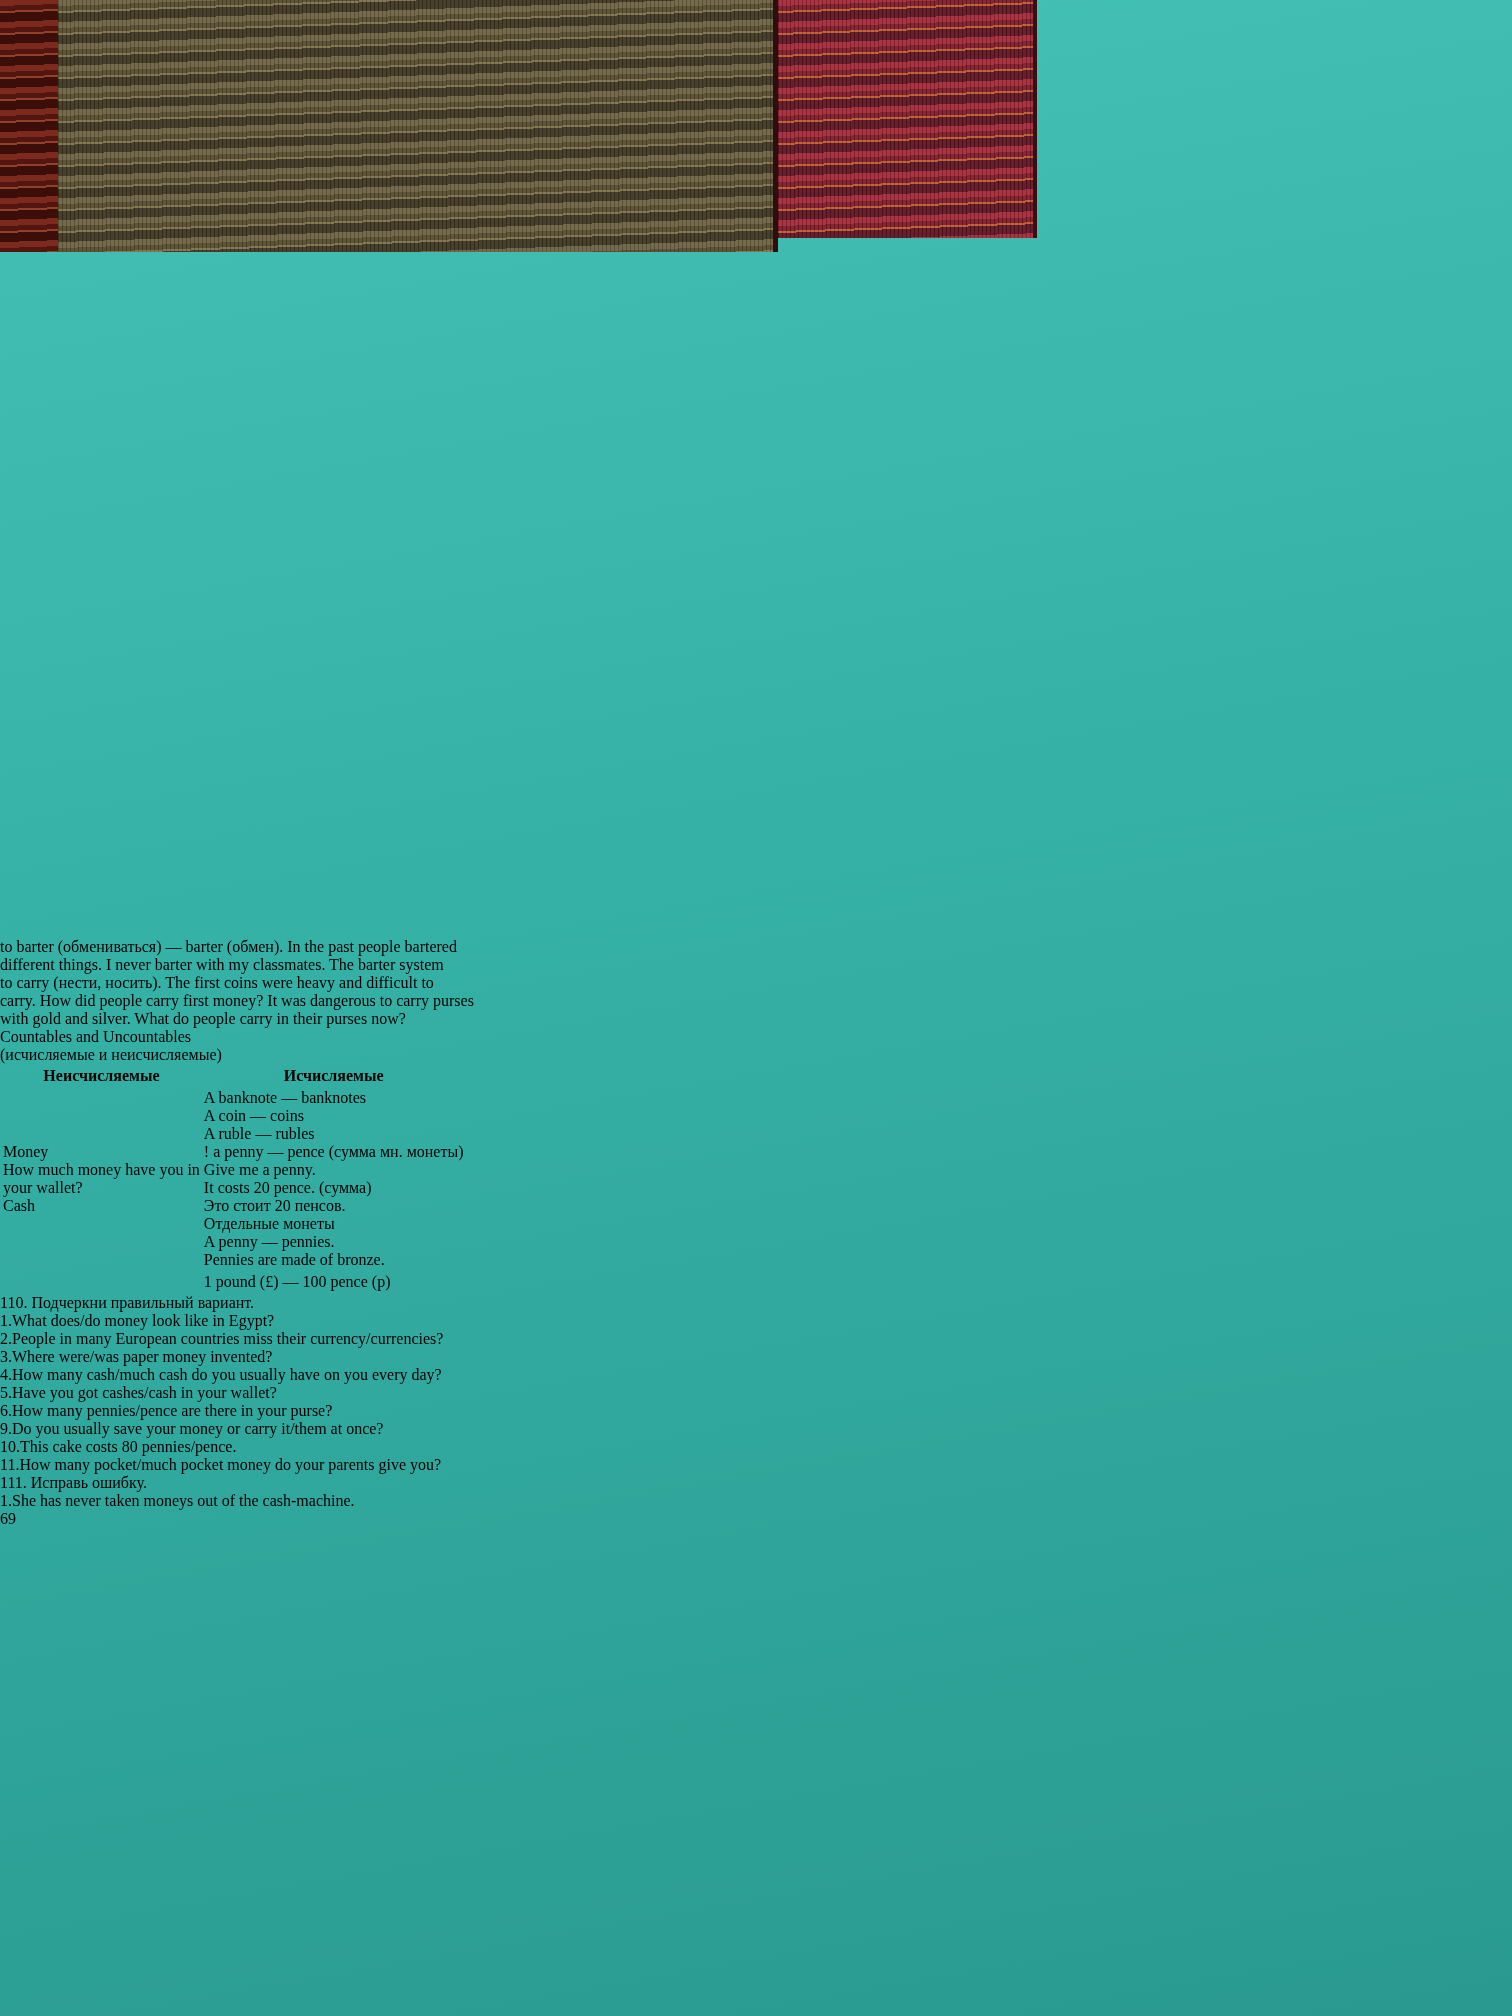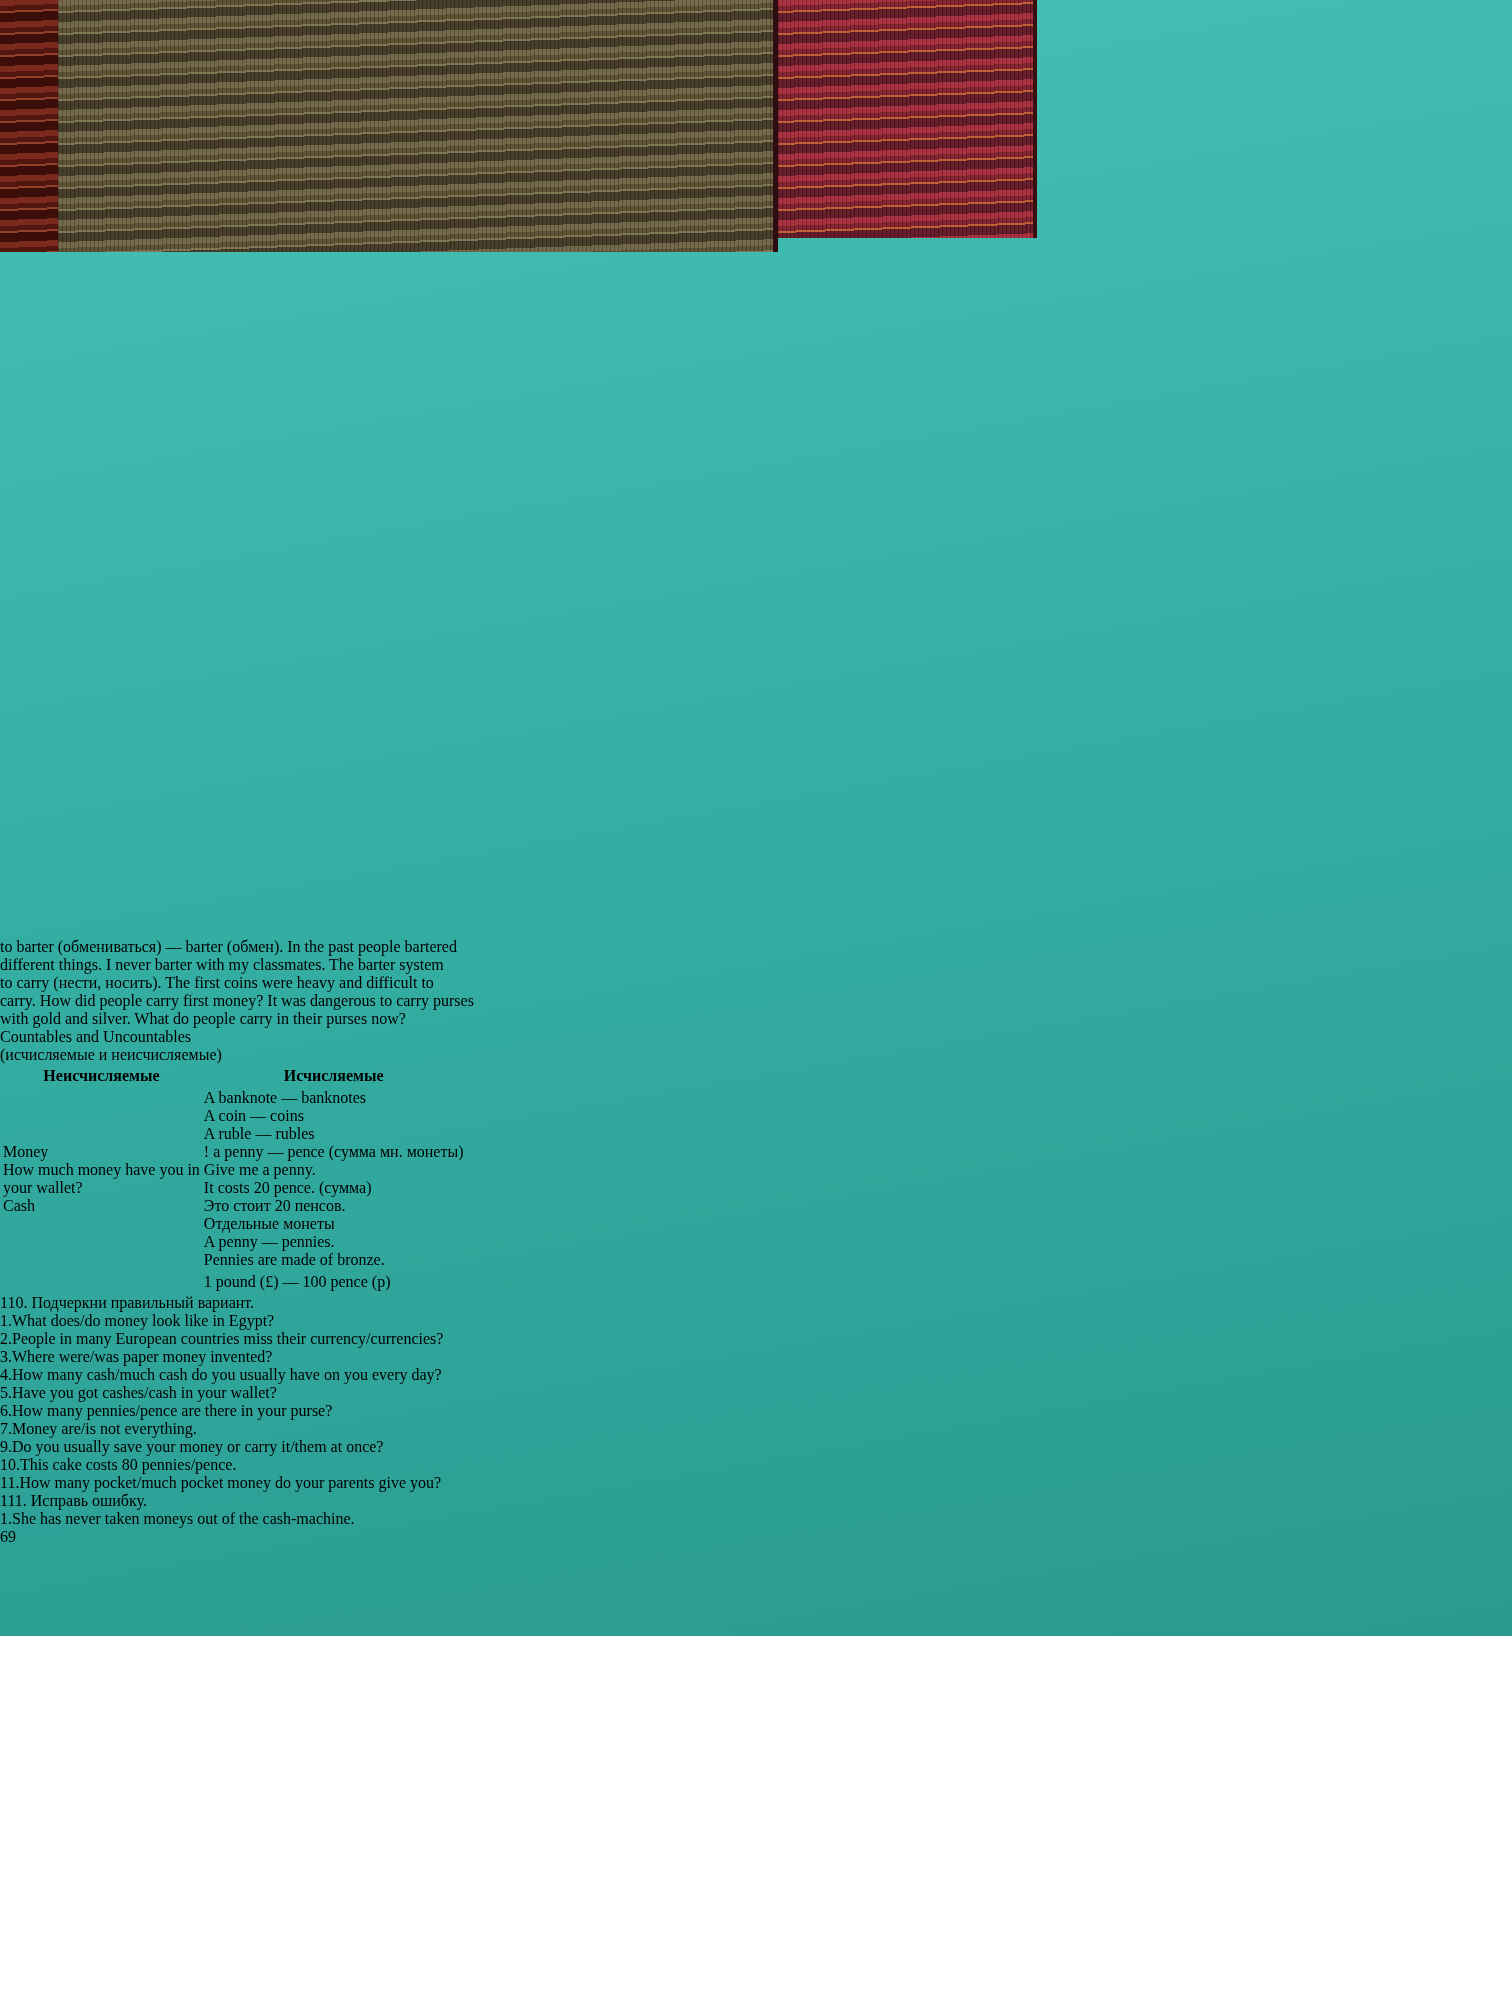--- a/index.html
+++ b/index.html
@@ -1,16 +1,16 @@
 <!DOCTYPE html>
 <html><head>
 <meta charset="utf-8">
 <style>
   html,body{margin:0;padding:0;}
-  #stage{position:relative;width:1512px;height:1636px;overflow:hidden;
+  #stage{position:relative;width:1512px;height:2016px;overflow:hidden;
          background:linear-gradient(170deg,#45c2b6 0%,#35b0a5 45%,#2a9a90 100%);
          font-family:"Liberation Serif",serif;}
 
   
   .fabric{position:absolute;top:0;left:0;right:0;height:252px;display:flex;align-items:flex-start;z-index:1;}
   .fab{height:100%;}
   .fab-edge{width:58px;height:252px;
     background:repeating-linear-gradient(178deg,#7c2a1e 0 6px,#53150f 6px 11px,#93402a 11px 13px,#3c0e0a 13px 22px);}
   .fab-olive{width:715px;height:252px;
     background:repeating-linear-gradient(90deg,rgba(0,0,0,.16) 0 1.5px,rgba(255,255,255,.05) 1.5px 4px),
@@ -168,21 +168,20 @@
         </table>
 
       <div class="ex-head h110">110. Подчеркни правильный вариант.</div>
       <div id="ex110-items">
           <div class="item"><span class="num">1.</span><span>What </span><span class="b u">does</span><span class="b">/</span><span class="b">do</span><span> money look like in Egypt?</span></div>
           <div class="item"><span class="num">2.</span><span>People in many European countries miss their </span><span class="b">currency/currencies</span><span>?</span></div>
           <div class="item"><span class="num">3.</span><span>Where </span><span class="b">were/was</span><span> paper money invented?</span></div>
           <div class="item"><span class="num">4.</span><span>How </span><span class="b">many cash/much cash</span><span> do you usually have on you every day?</span></div>
           <div class="item"><span class="num">5.</span><span>Have you got </span><span class="b">cashes/cash</span><span> in your wallet?</span></div>
           <div class="item"><span class="num">6.</span><span>How many </span><span class="b">pennies/pence</span><span> are there in your purse?</span></div>
-          <div class="item"><span class="num">7.</span><span>Money </span><span class="b">are/is</span><span> not everything.</span></div>
           <div class="item"><span class="num">9.</span><span>Do you usually save your money or carry </span><span class="b">it/them</span><span> at once?</span></div>
           <div class="item"><span class="num">10.</span><span>This cake costs 80 </span><span class="b">pennies/pence</span><span>.</span></div>
           <div class="item"><span class="num">11.</span><span>How </span><span class="b">many pocket/much pocket money</span><span> do your parents give you?</span></div>
         </div>
 
       <div class="ex-head h111">111. Исправь ошибку.</div>
       <div id="ex111-items">
           <div class="item"><span class="num">1.</span><span>She has never taken moneys out of the cash-machine.</span></div>
         </div>
 

